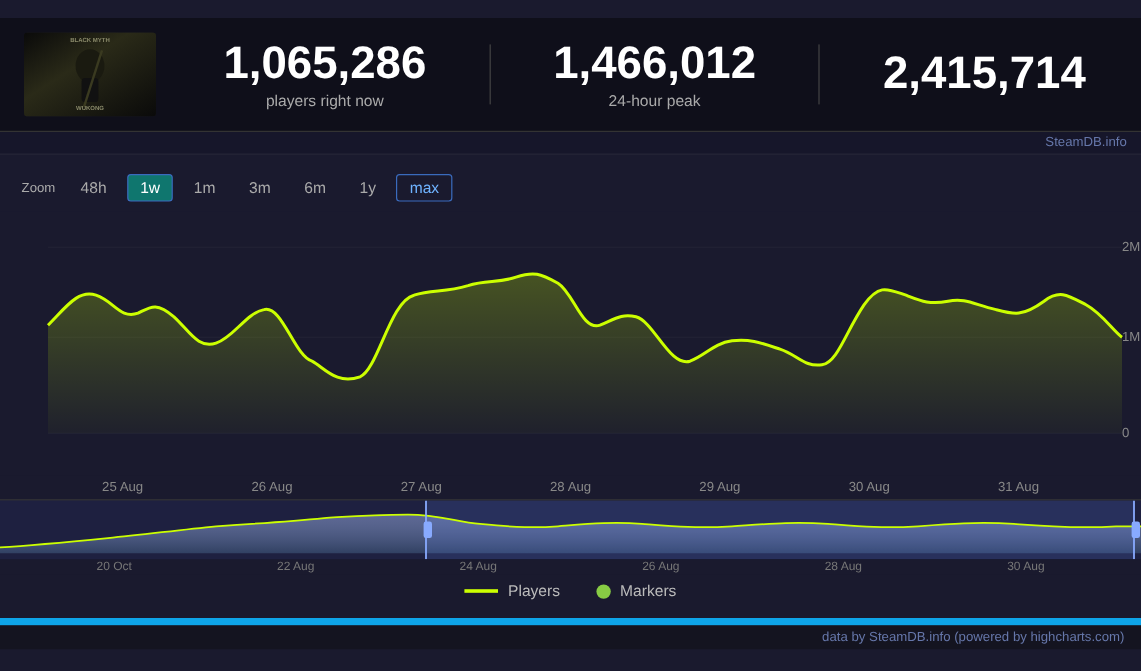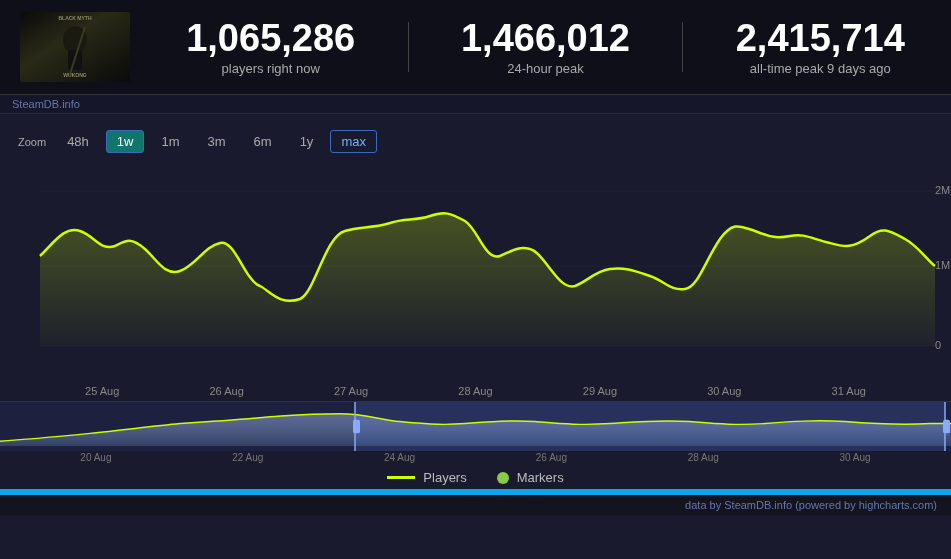--- a/index.html
+++ b/index.html
@@ -13,20 +13,21 @@
     }
 
     
     .header {
       background: #0f0f1a;
       display: flex;
       align-items: center;
       padding: 12px 20px;
       gap: 30px;
       border-bottom: 1px solid #333;
+      margin-top: 15px;
     }
     .game-thumb {
       width: 110px;
       height: 70px;
       background: #222;
       border-radius: 3px;
       overflow: hidden;
       flex-shrink: 0;
       position: relative;
     }
@@ -61,21 +62,21 @@
     }
     .stat-divider {
       width: 1px;
       height: 50px;
       background: #444;
     }
 
     
     .steamdb-credit {
       background: #16162a;
-      text-align: left;
+      text-align: right;
       padding: 3px 12px;
       font-size: 11px;
       color: #6677aa;
       border-bottom: 1px solid #2a2a3a;
     }
 
     
     .chart-section {
       background: #1a1a2e;
       padding: 10px 0 0 0;
@@ -156,21 +157,21 @@
       color: #777;
       background: #1a1a2e;
     }
 
     
     .legend-bar {
       display: flex;
       align-items: center;
       justify-content: center;
       gap: 30px;
-      padding: 6px 0 4px 0;
+      padding: 6px 0 15px 0;
       background: #1a1a2e;
     }
     .legend-item {
       display: flex;
       align-items: center;
       gap: 8px;
       font-size: 13px;
       color: #bbb;
     }
     .legend-line {
@@ -235,21 +236,20 @@
       <div class="stat-label">players right now</div>
     </div>
     <div class="stat-divider"></div>
     <div class="stat-block">
       <div class="stat-number">1,466,012</div>
       <div class="stat-label">24-hour peak</div>
     </div>
     <div class="stat-divider"></div>
     <div class="stat-block">
       <div class="stat-number">2,415,714</div>
-      <div class="stat-label">all-time peak 9 days ago</div>
     </div>
   </div>
 </div>
 
 <div class="steamdb-credit">
   <span>SteamDB.info</span>
 </div>
 
 <div class="chart-section">
 
@@ -405,21 +405,21 @@
       " fill="none" stroke="#ccff00" stroke-width="1.5"></path>
 
       <line x1="355" y1="0" x2="355" y2="50" stroke="#88aaff" stroke-width="1.5"></line>
       <rect x="353" y="18" width="7" height="14" rx="2" fill="#88aaff"></rect>
       <line x1="945" y1="0" x2="945" y2="50" stroke="#88aaff" stroke-width="1.5"></line>
       <rect x="943" y="18" width="7" height="14" rx="2" fill="#88aaff"></rect>
     </svg>
   </div>
 
   <div class="mini-x-labels">
-    <span>20 Aug</span>
+    <span>20 Oct</span>
     <span>22 Aug</span>
     <span>24 Aug</span>
     <span>26 Aug</span>
     <span>28 Aug</span>
     <span>30 Aug</span>
   </div>
 
   <div class="legend-bar">
     <div class="legend-item">
       <div class="legend-line"></div>

